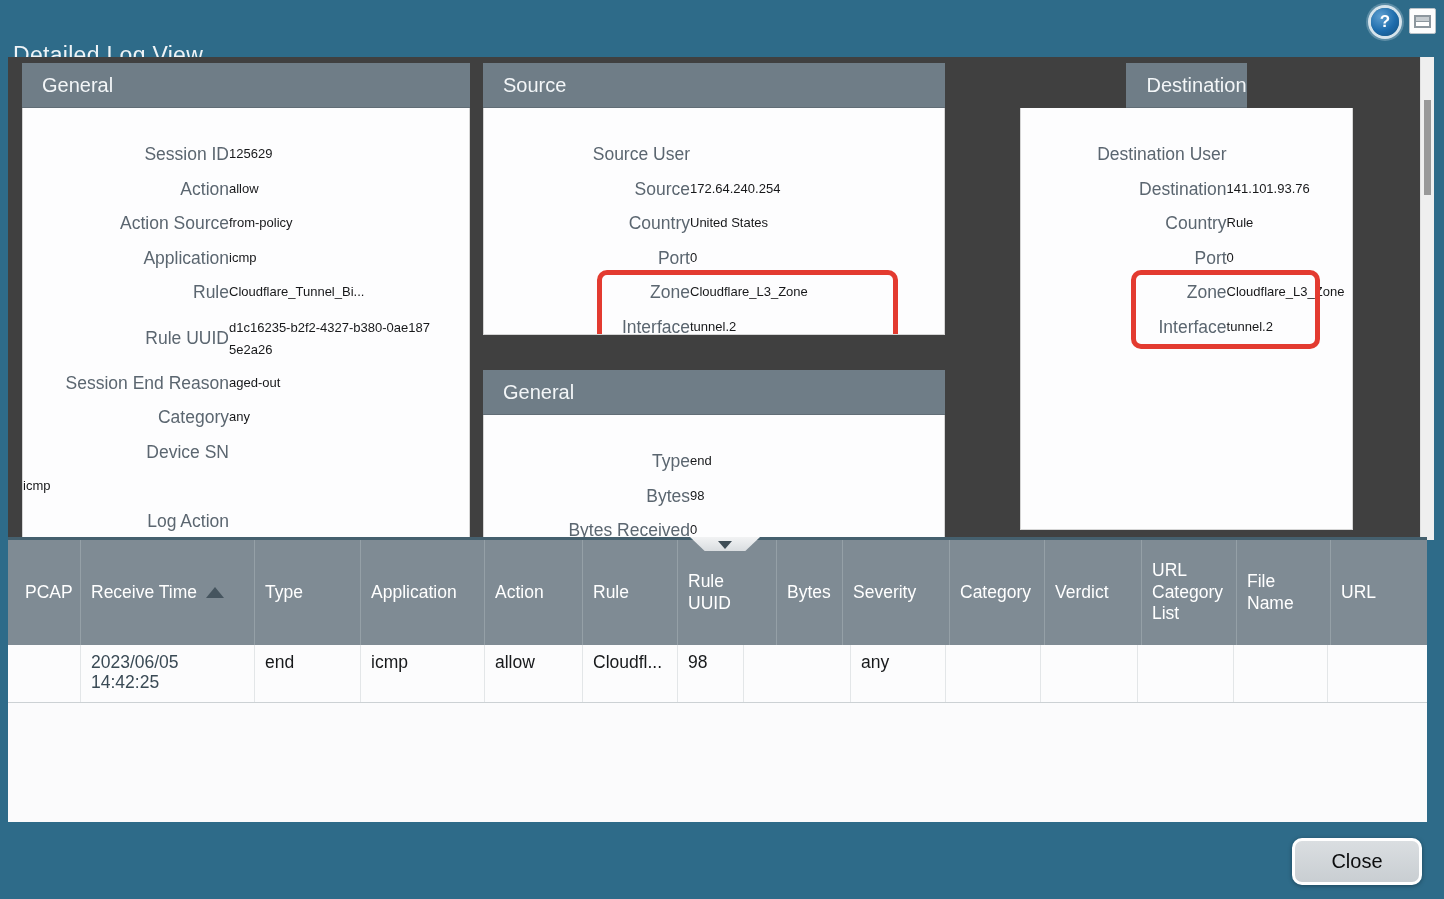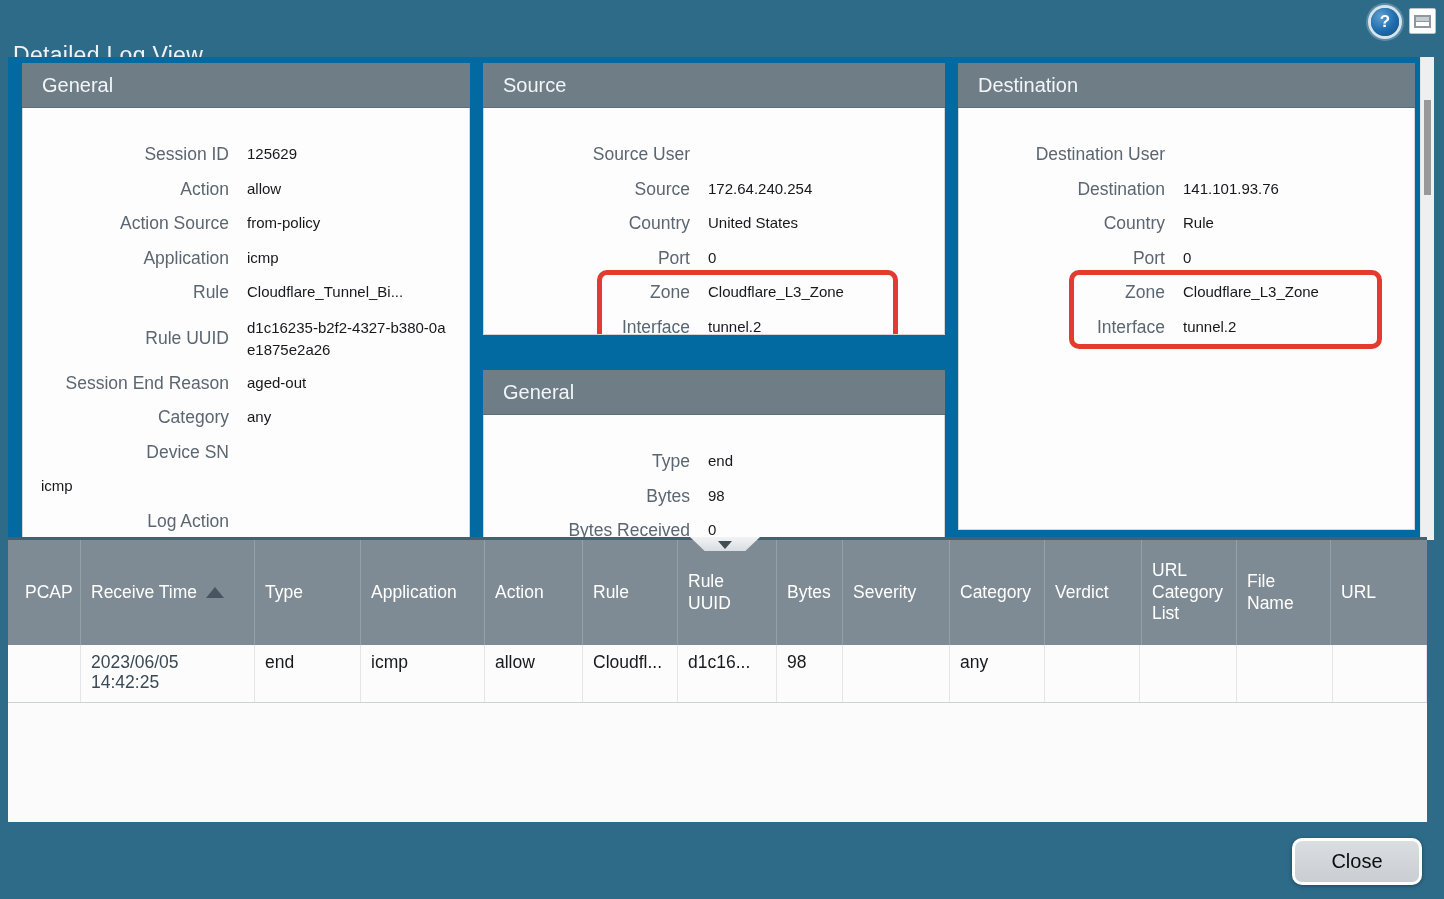--- a/index.html
+++ b/index.html
@@ -32,46 +32,46 @@
   .window-icon .inner-rect {
     width: 17px; height: 13px; border: 2px solid #8d979e; background: #fff;
   }
   .window-icon .inner-rect .bar {
     width: 100%; height: 5px; background: #c6ccd0; border-bottom: 1px solid #8d979e;
   }
 
   
   .upper-region {
     position: absolute; left: 8px; top: 57px; width: 1426px; height: 483px;
-    background: #0369a1; overflow: hidden;
+    background: #404040; overflow: hidden;
   }
   .panel { position: absolute; display: flex; flex-direction: column; }
   .panel-header {
     height: 45px; flex-shrink: 0;
     background: #6f7d87; color: #f3f6f8;
     font-size: 20px; line-height: 45px; padding-left: 20px;
     box-shadow: inset 0 -1px 0 rgba(0,0,0,.12);
   }
   .panel-body {
     flex: 1; background: #fdfdfe;
     border: 1px solid #d5d5d5; border-top: none;
     padding-top: 29px; overflow: hidden;
   }
   .panel-general     { left: 14px;  top: 6px;   width: 448px; height: 478px; }
   .panel-source      { left: 475px; top: 6px;   width: 462px; height: 272px; }
   .panel-details     { left: 475px; top: 313px; width: 462px; height: 227px; }
-  .panel-destination { left: 950px; top: 6px;   width: 457px; height: 467px; }
+  .panel-destination { left: 950px; top: 6px;   width: 457px; height: 467px; align-items: center; }
 
   .detail-row { display: flex; min-height: 34.5px; }
   .field-label {
     width: 206px; flex-shrink: 0; text-align: right;
     color: #5b6670; font-size: 17.5px; line-height: 34.5px;
   }
   .field-value {
-    margin-left: 18px; color: #17181a; font-size: 15px; line-height: 34.5px;
+    color: #17181a; font-size: 13px; line-height: 34.5px;
     padding-right: 8px;
   }
   .row-uuid { height: 56px; }
   .row-uuid .field-label { line-height: 56px; }
   .row-uuid .field-value { line-height: 22px; padding-top: 7px; word-break: break-all; max-width: 212px; }
 
   .hl-group { position: relative; }
   .hl-group::before {
     content: ""; position: absolute; top: -5px; bottom: -5px;
     border: 5px solid #e33b30; border-radius: 10px;
@@ -342,21 +342,20 @@
       </div>
   </div>
 
   <div class="trow">
     <div class="td" style="width:73px"></div>
     <div class="td time" style="width:174px">2023/06/05 14:42:25</div>
     <div class="td" style="width:106px">end</div>
     <div class="td" style="width:124px">icmp</div>
     <div class="td" style="width:98px">allow</div>
     <div class="td" style="width:95px">Cloudfl...</div>
-    <div class="td" style="width:99px">d1c16...</div>
     <div class="td" style="width:66px">98</div>
     <div class="td" style="width:107px"></div>
     <div class="td" style="width:95px">any</div>
     <div class="td" style="width:95px"></div>
     <div class="td" style="width:97px"></div>
     <div class="td" style="width:96px"></div>
     <div class="td" style="width:94px"></div>
   </div>
 </div>
 

